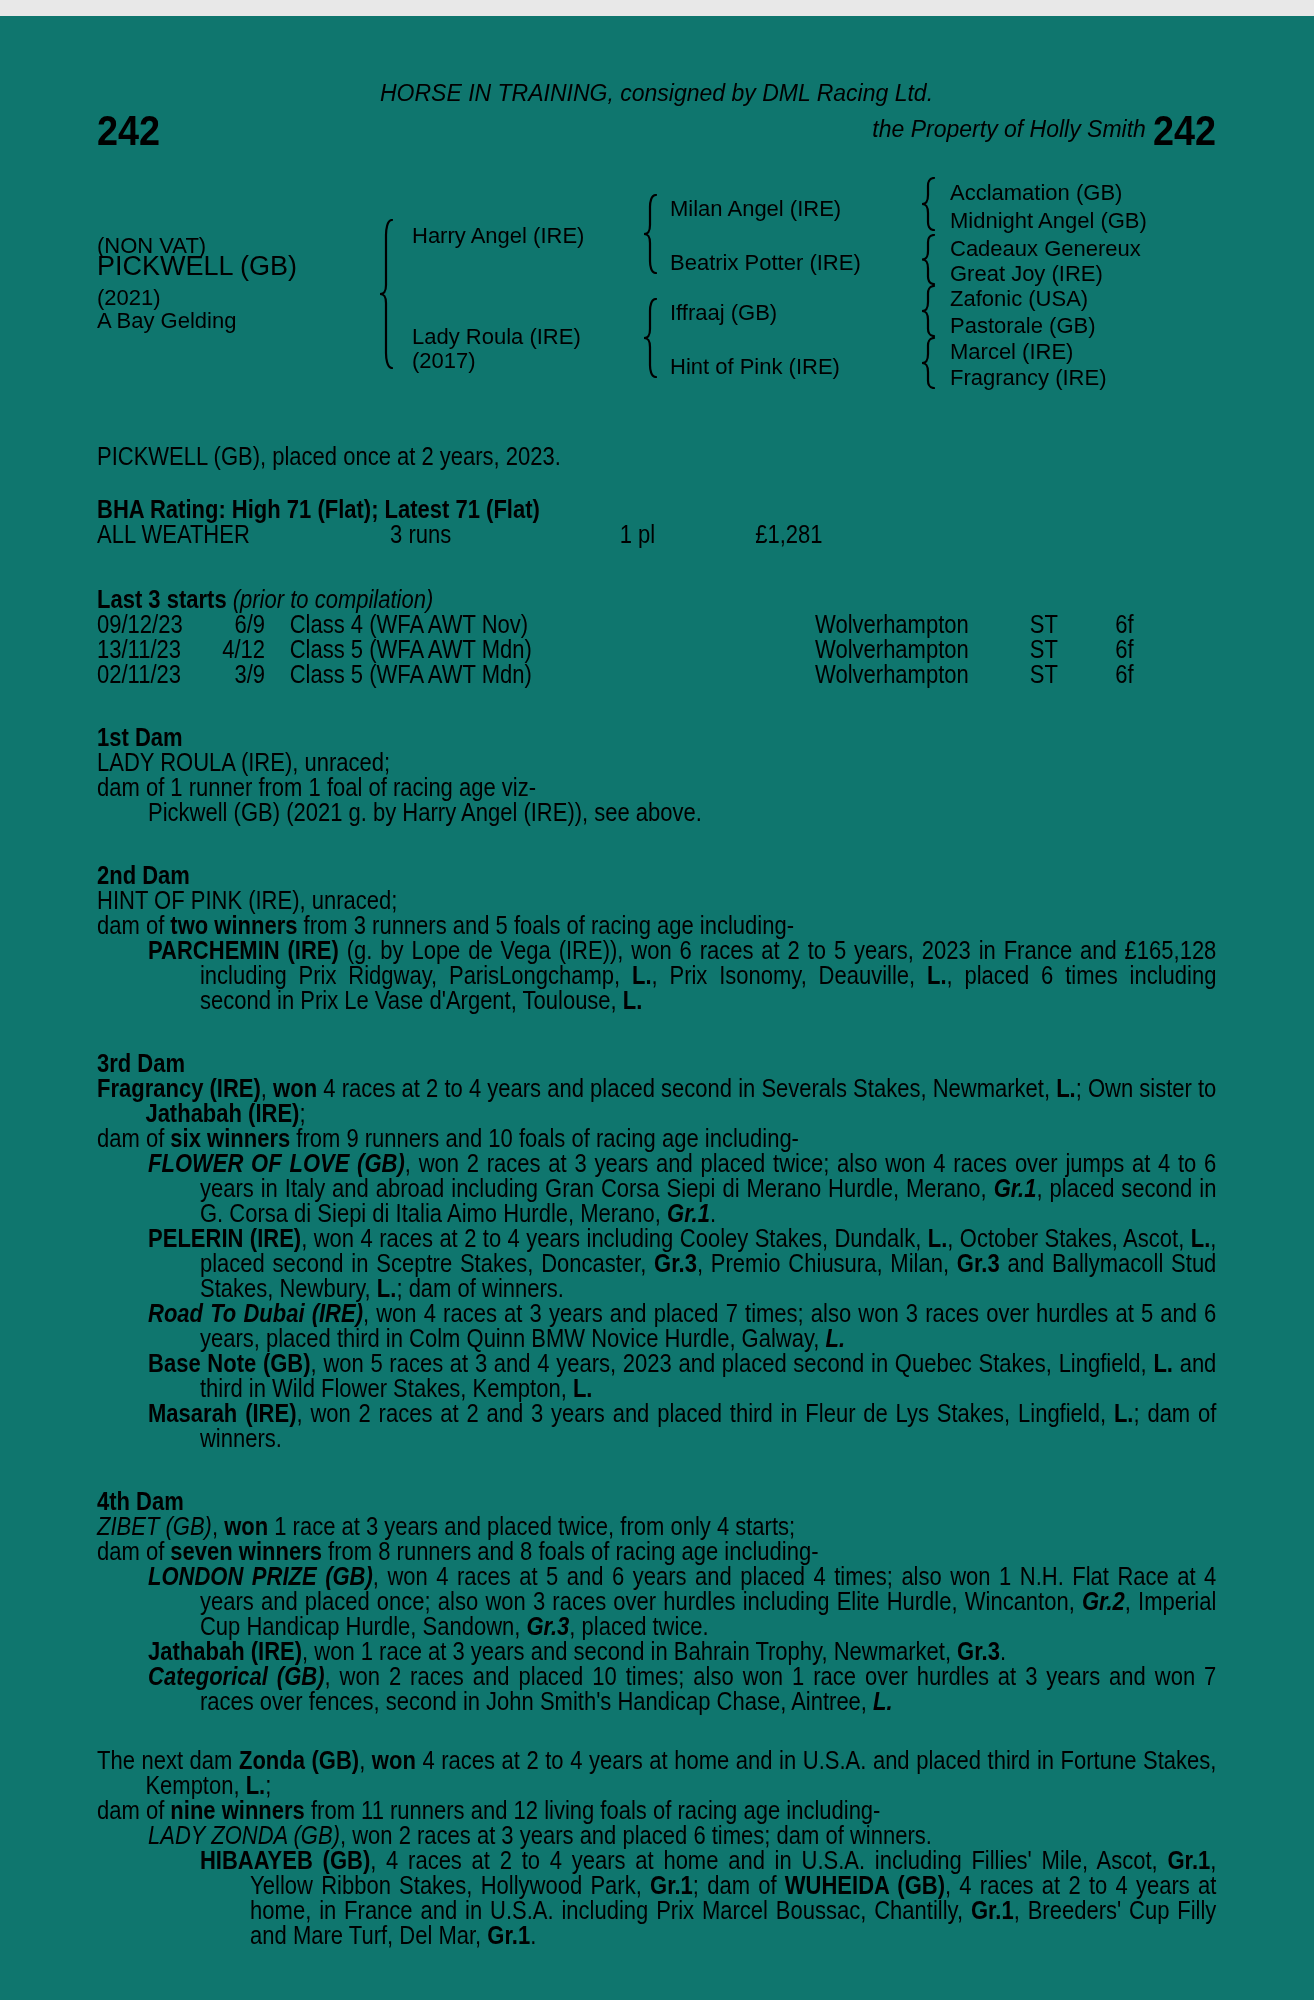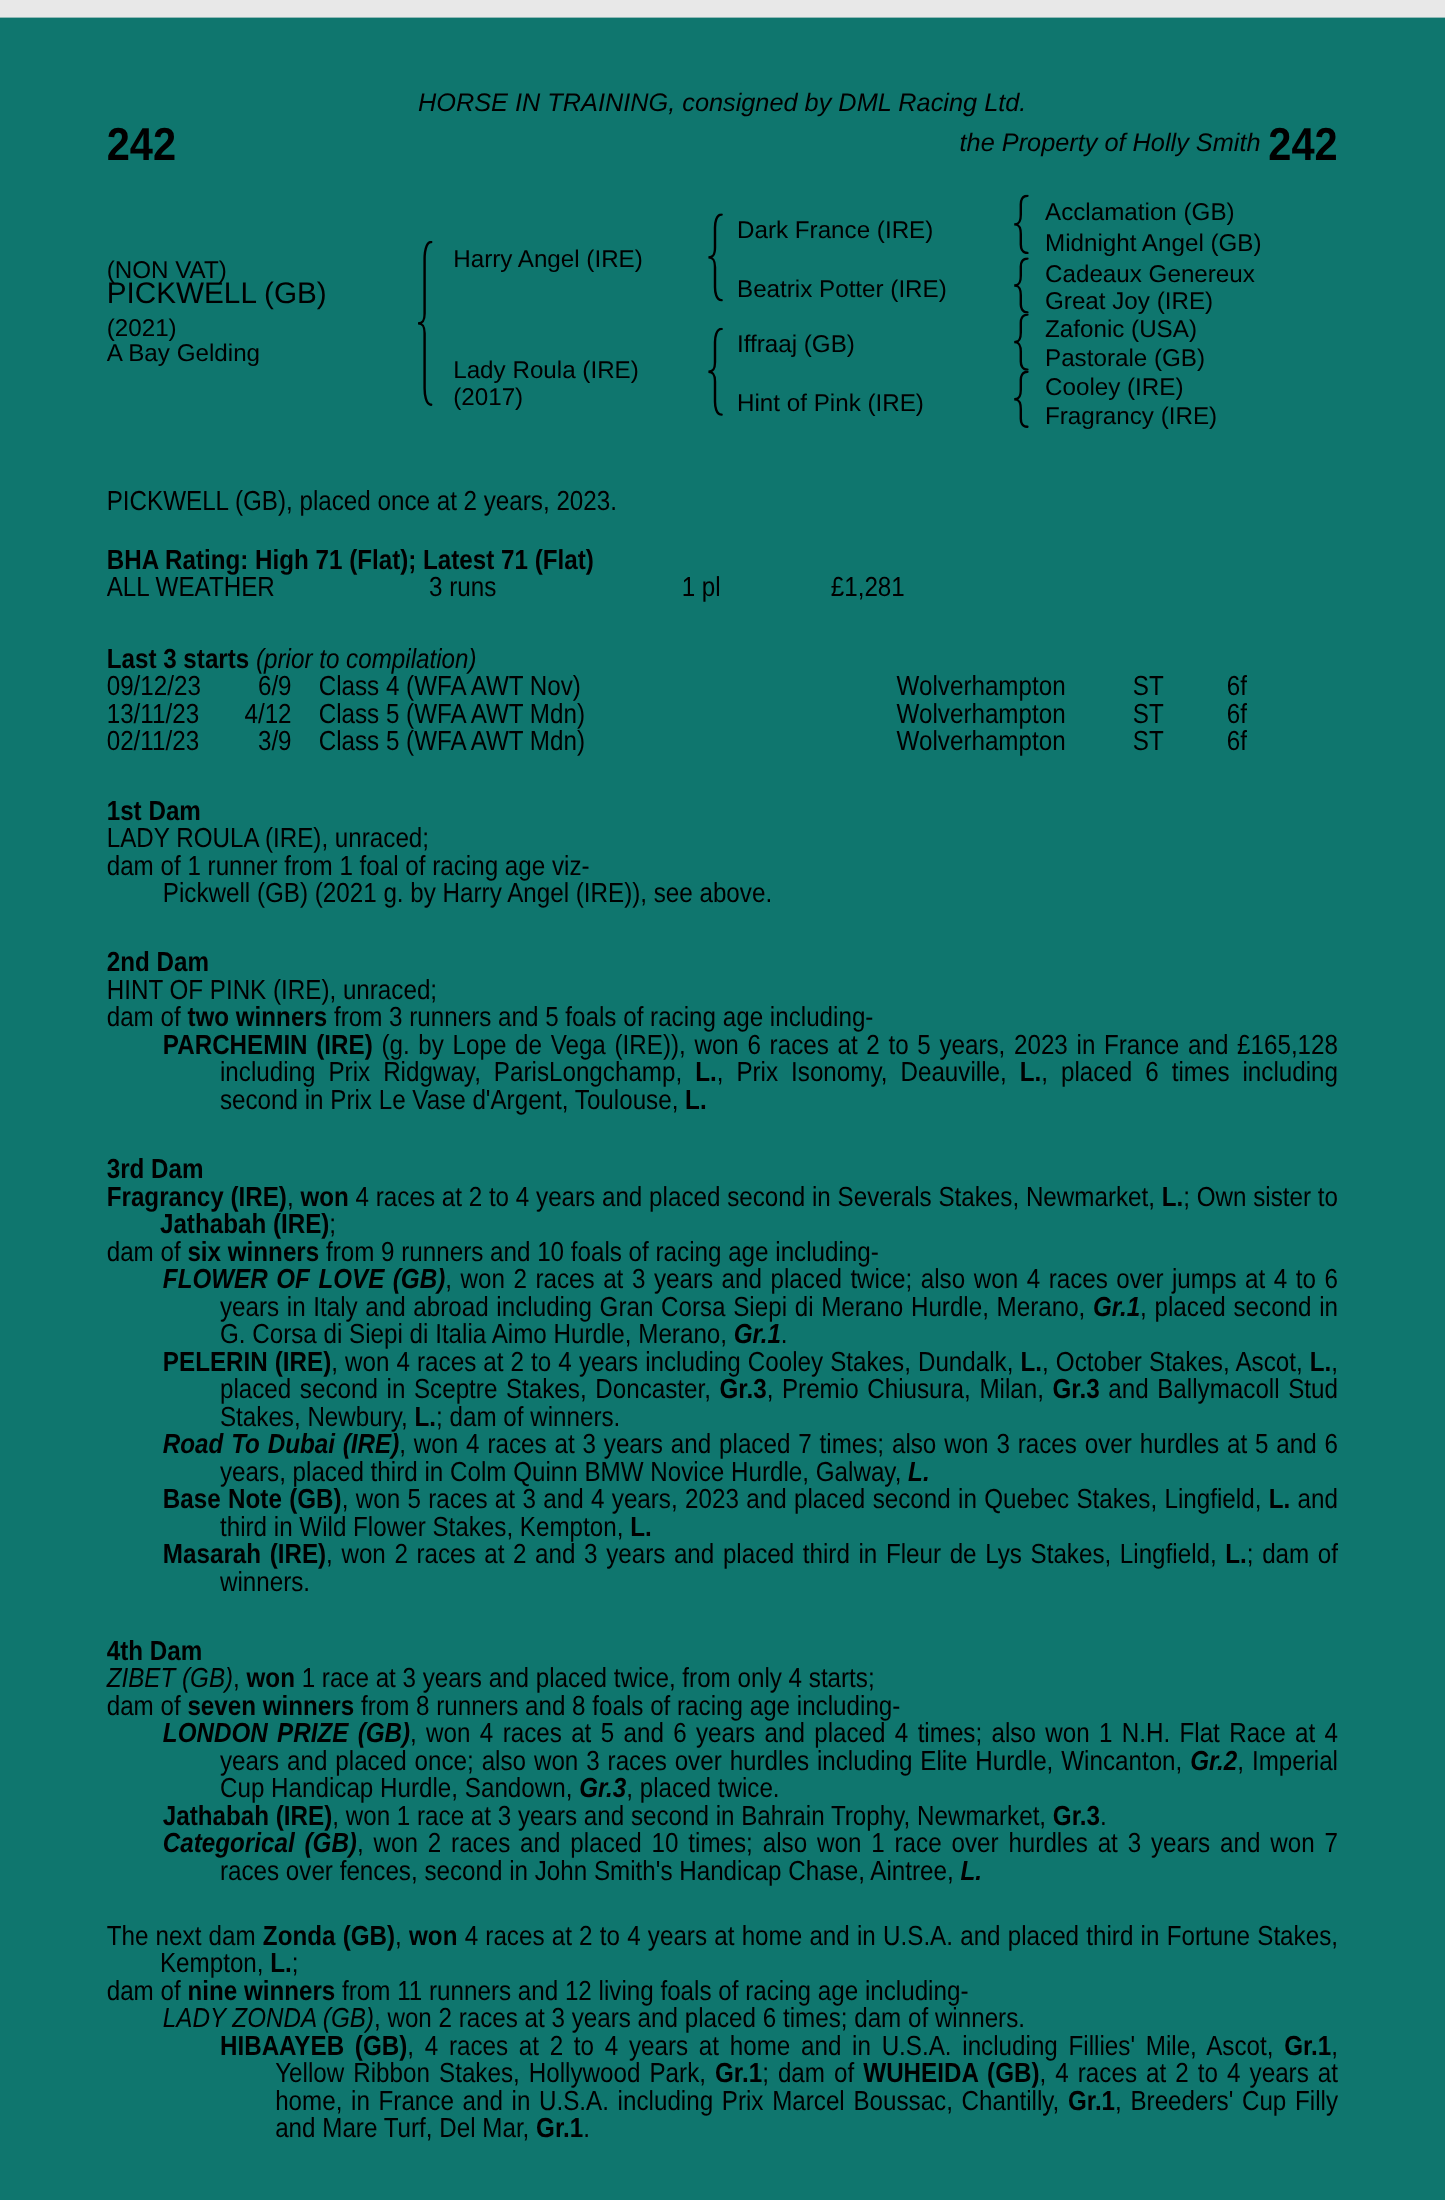--- a/index.html
+++ b/index.html
@@ -81,21 +81,21 @@
     <span class="ped" style="left:315px;top:151px">Lady Roula (IRE)</span>
     <span class="ped" style="left:315px;top:175px">(2017)</span>
 
     <span class="brace" style="left:545px;top:20px"><svg width="16" height="80" viewBox="0 0 16 80">
           <path d="M14 1 C9 1 8 8.959999999999999 8 12.8 L8 31 C8 37.5 6.5 40 2 40 C6.5 40 8 42.5 8 49 L8 67.2 C8 71.04 9 79 14 79" fill="none" stroke="#000" stroke-width="2.2" stroke-linecap="round"></path>
         </svg></span>
     <span class="brace" style="left:545px;top:124px"><svg width="16" height="80" viewBox="0 0 16 80">
           <path d="M14 1 C9 1 8 8.959999999999999 8 12.8 L8 31 C8 37.5 6.5 40 2 40 C6.5 40 8 42.5 8 49 L8 67.2 C8 71.04 9 79 14 79" fill="none" stroke="#000" stroke-width="2.2" stroke-linecap="round"></path>
         </svg></span>
 
-    <span class="ped" style="left:573px;top:23px">Dark France (IRE)</span>
+    <span class="ped" style="left:573px;top:23px">Milan Angel (IRE)</span>
     <span class="ped" style="left:573px;top:77px">Beatrix Potter (IRE)</span>
     <span class="ped" style="left:573px;top:127px">Iffraaj (GB)</span>
     <span class="ped" style="left:573px;top:181px">Hint of Pink (IRE)</span>
 
     <span class="brace" style="left:823px;top:3px"><svg width="16" height="54" viewBox="0 0 16 54">
           <path d="M14 1 C9 1 8 6.048 8 8.64 L8 18 C8 24.5 6.5 27 2 27 C6.5 27 8 29.5 8 36 L8 45.36 C8 47.952 9 53 14 53" fill="none" stroke="#000" stroke-width="2.2" stroke-linecap="round"></path>
         </svg></span>
     <span class="brace" style="left:823px;top:60px"><svg width="16" height="51" viewBox="0 0 16 51">
           <path d="M14 1 C9 1 8 5.712 8 8.16 L8 16.5 C8 23 6.5 25.5 2 25.5 C6.5 25.5 8 28 8 34.5 L8 42.84 C8 45.288 9 50 14 50" fill="none" stroke="#000" stroke-width="2.2" stroke-linecap="round"></path>
         </svg></span>
@@ -105,21 +105,21 @@
     <span class="brace" style="left:823px;top:163px"><svg width="16" height="52" viewBox="0 0 16 52">
           <path d="M14 1 C9 1 8 5.824 8 8.32 L8 17 C8 23.5 6.5 26 2 26 C6.5 26 8 28.5 8 35 L8 43.68 C8 46.176 9 51 14 51" fill="none" stroke="#000" stroke-width="2.2" stroke-linecap="round"></path>
         </svg></span>
 
     <span class="ped" style="left:853px;top:7px">Acclamation (GB)</span>
     <span class="ped" style="left:853px;top:35px">Midnight Angel (GB)</span>
     <span class="ped" style="left:853px;top:63px">Cadeaux Genereux</span>
     <span class="ped" style="left:853px;top:88px">Great Joy (IRE)</span>
     <span class="ped" style="left:853px;top:113px">Zafonic (USA)</span>
     <span class="ped" style="left:853px;top:140px">Pastorale (GB)</span>
-    <span class="ped" style="left:853px;top:166px">Cooley (IRE)</span>
+    <span class="ped" style="left:853px;top:166px">Marcel (IRE)</span>
     <span class="ped" style="left:853px;top:192px">Fragrancy (IRE)</span>
   </div>
 
   <div class="narrow">
 
     <div class="summary">PICKWELL (GB), placed once at 2 years, 2023.</div>
 
     <div class="bha">BHA Rating: High 71 (Flat); Latest 71 (Flat)</div>
     <div class="stats-row">
       <span>ALL WEATHER</span>

